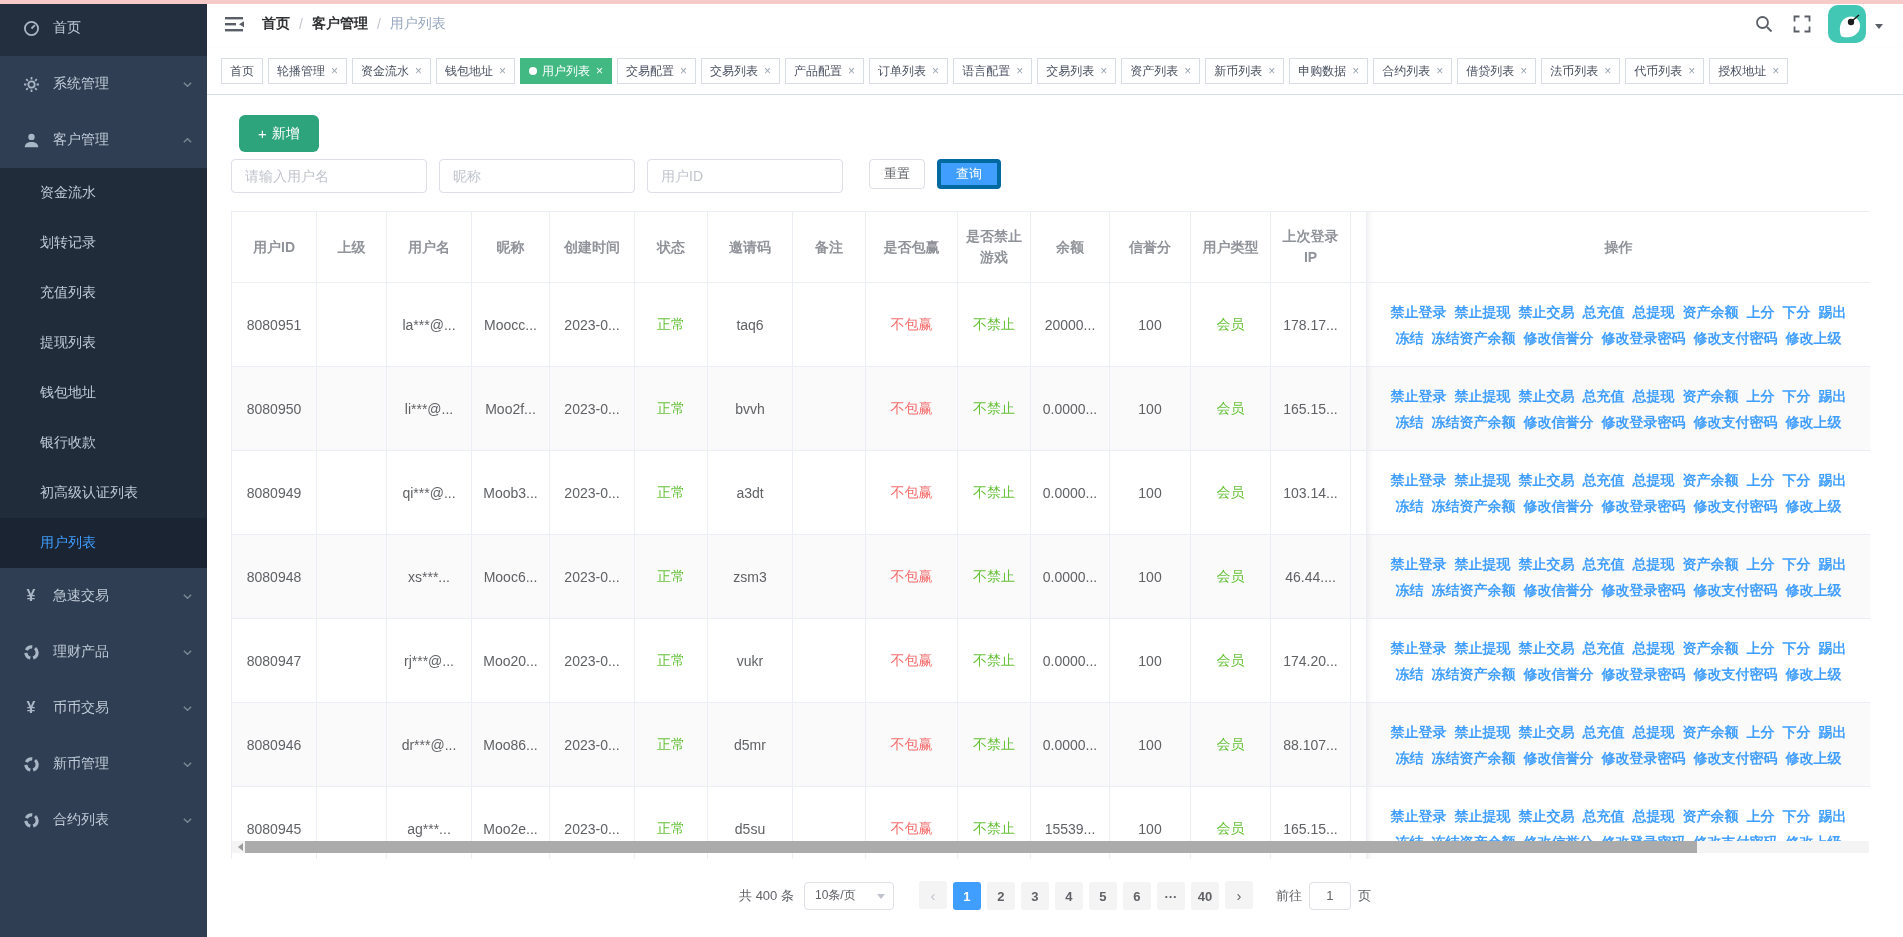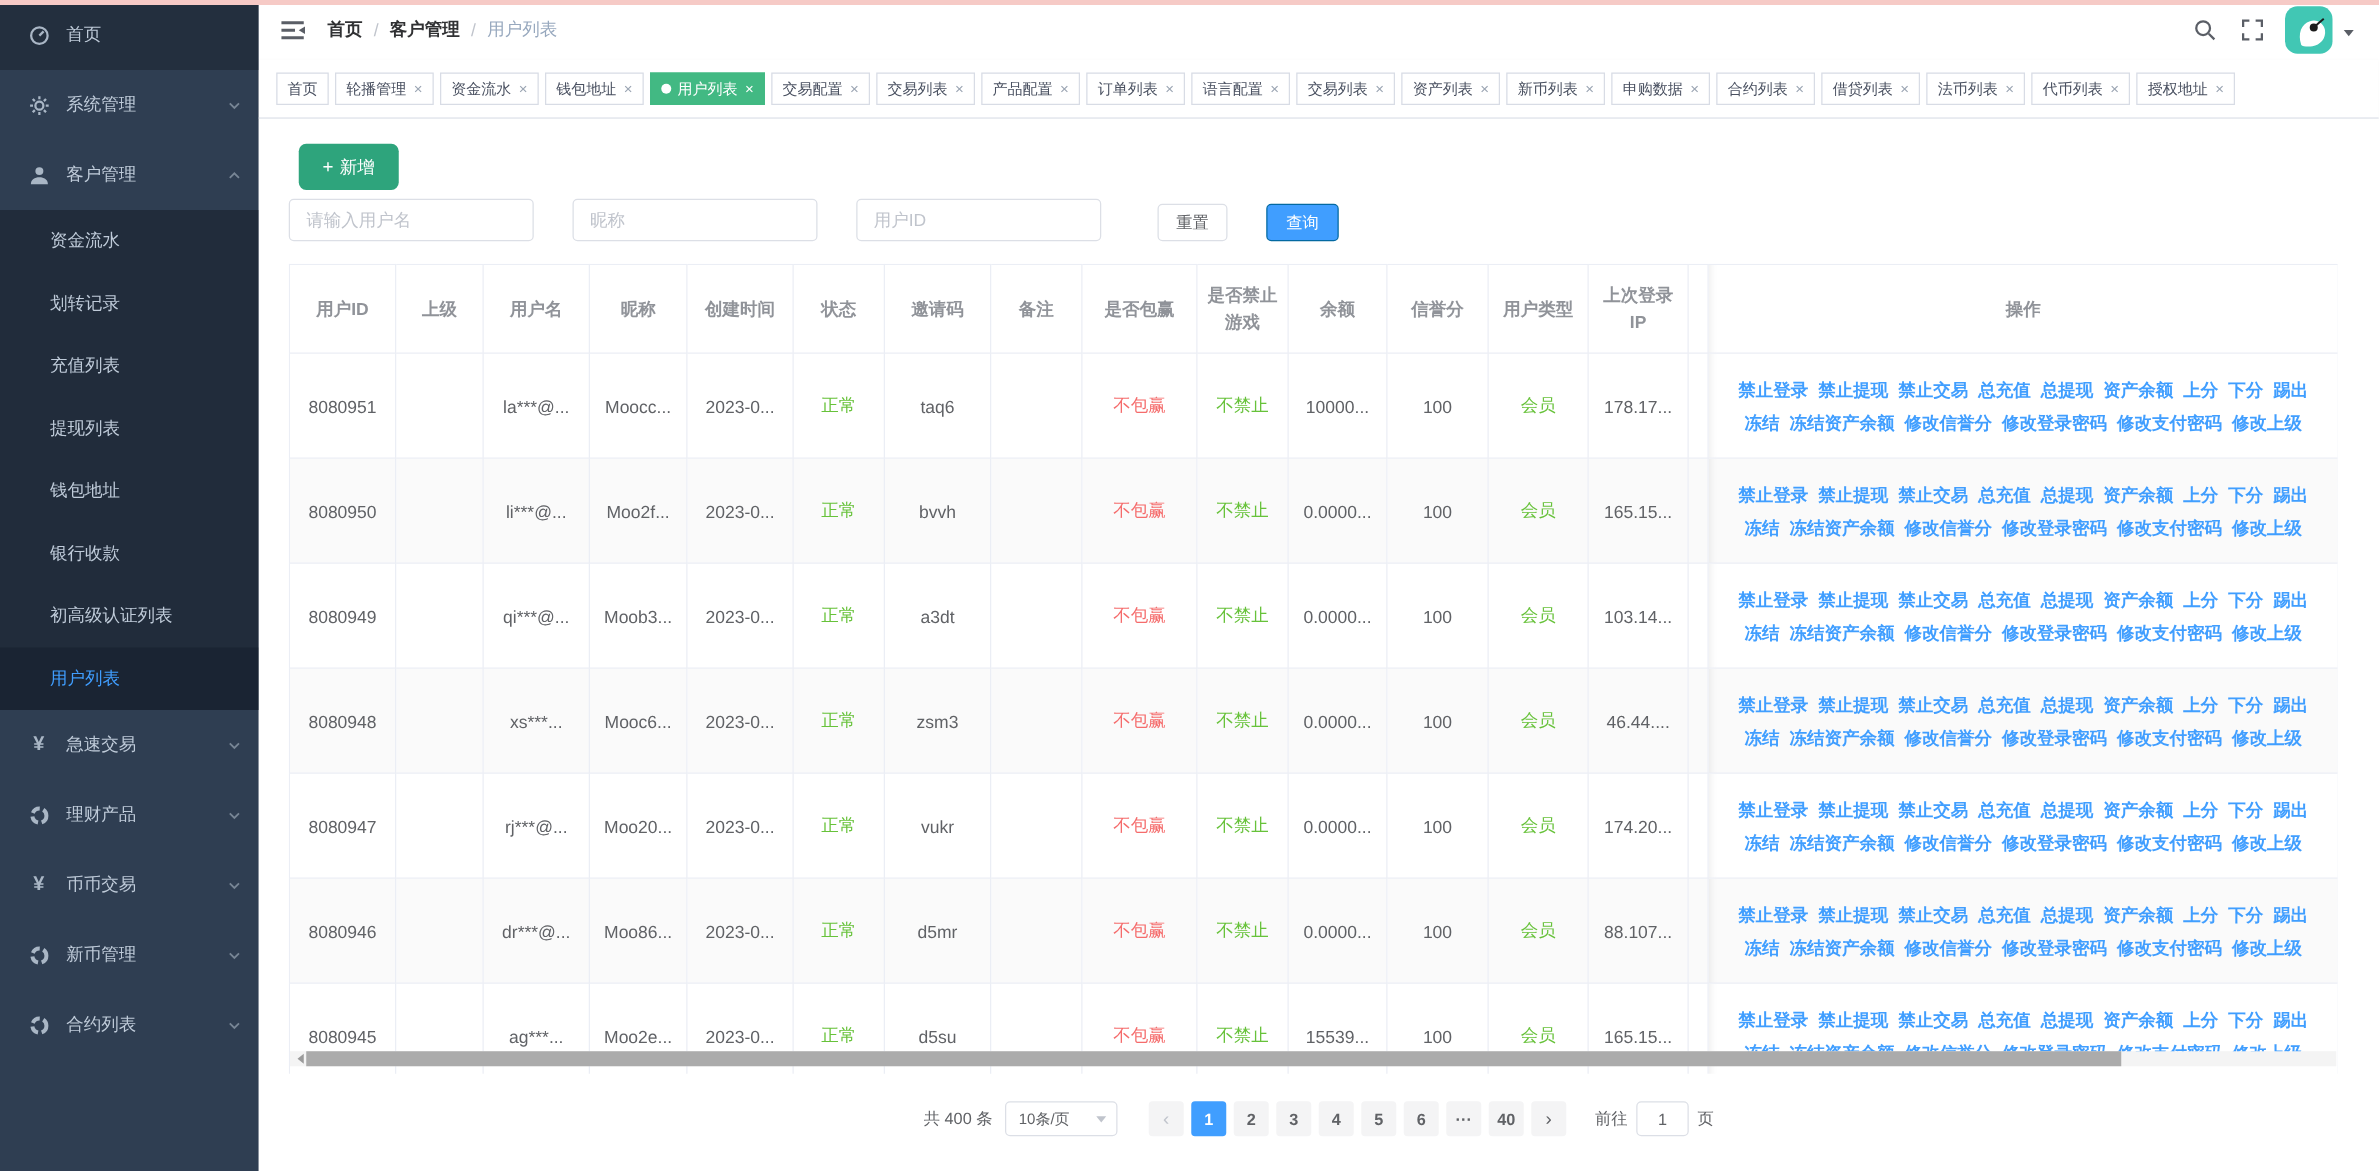--- a/index.html
+++ b/index.html
@@ -43,27 +43,27 @@
   .tab.active { background:#42b983; border-color:#42b983; color:#fff; }
   .tab.active .dot { display:inline-block; }
   .tab .tab-close { margin-left:6px; font-size:12px; line-height:1; color:#9aa4b2; }
   .tab.active .tab-close { color:#fff; }
 
   
   .content { flex:1; background:#fff; padding:0 24px; position:relative; min-width:0; }
   .btn-add { margin:20px 0 0 8px; height:37px; padding:0 19px; background:#2ea47c; border:none; border-radius:6px;
     color:#fff; font-size:14px; display:inline-flex; align-items:center; cursor:pointer; font-family:inherit; }
   .btn-add .plus { margin-right:5px; font-size:15px; }
-  .filters { margin-top:7px; display:flex; align-items:flex-end;gap:19px; }
+  .filters { margin-top:7px; display:flex; align-items:flex-start; }
   .filters input { width:196px; height:34px; border:1px solid #dcdfe6; border-radius:4px; padding:0 13px;
     font-size:14px; color:#606266; outline:none; margin-right:12px; font-family:inherit; }
   .filters input::placeholder { color:#c0c4cc; }
   .btn-reset { height:30px; padding:0 14px; background:#fff; border:1px solid #dcdfe6; border-radius:4px;
     color:#606266; font-size:13px; cursor:pointer; margin-left:14px; font-family:inherit; }
-  .btn-search { height:30px; padding:0 15px; background:#409eff; border:1px solid #0369a1; border-radius:4px;
+  .btn-search { height:30px; padding:0 15px; background:#409eff; border:4px solid #0369a1; border-radius:4px;
     color:#fff; font-size:13px; cursor:pointer; margin-left:12px; font-family:inherit; }
 
   
   .table-wrap { position:relative; margin-top:18px; height:648px; overflow:hidden; width:1639px; }
   table { border-collapse:collapse; table-layout:fixed; width:1639px; border:1px solid #ebeef5; }
   th, td { border:1px solid #ebeef5; text-align:center; overflow:hidden; padding:0 6px; }
   th { height:71px; color:#909399; font-weight:bold; font-size:14px; line-height:21px; background:#fff; }
   td { height:84px; color:#606266; font-size:14px; }
   tbody tr:nth-child(even) td { background:#fafafa; }
   td.c-green { color:#67c23a; }
@@ -408,21 +408,21 @@
                 <td>8080951</td>
                 <td></td>
                 <td>la***@...</td>
                 <td>Moocc...</td>
                 <td>2023-0...</td>
                 <td class="c-green">正常</td>
                 <td>taq6</td>
                 <td></td>
                 <td class="c-red">不包赢</td>
                 <td class="c-green">不禁止</td>
-                <td>10000...</td>
+                <td>20000...</td>
                 <td>100</td>
                 <td class="c-green">会员</td>
                 <td>178.17...</td>
                 <td></td>
                 <td class="ops">
                   <div class="ops-line"><span class="op-link">禁止登录</span><span class="op-link">禁止提现</span><span class="op-link">禁止交易</span><span class="op-link">总充值</span><span class="op-link">总提现</span><span class="op-link">资产余额</span><span class="op-link">上分</span><span class="op-link">下分</span><span class="op-link">踢出</span></div>
                   <div class="ops-line"><span class="op-link">冻结</span><span class="op-link">冻结资产余额</span><span class="op-link">修改信誉分</span><span class="op-link">修改登录密码</span><span class="op-link">修改支付密码</span><span class="op-link">修改上级</span></div>
                 </td>
               </tr>
               <tr>

